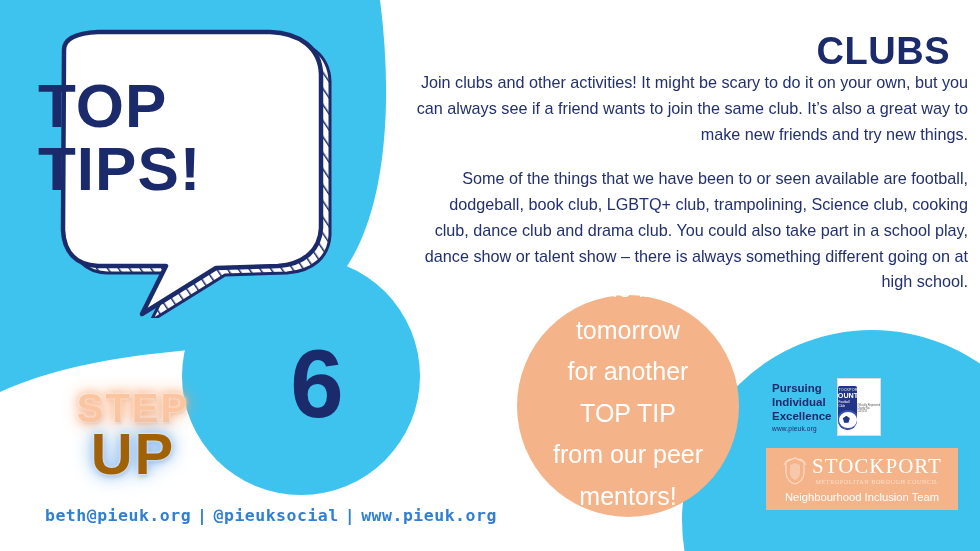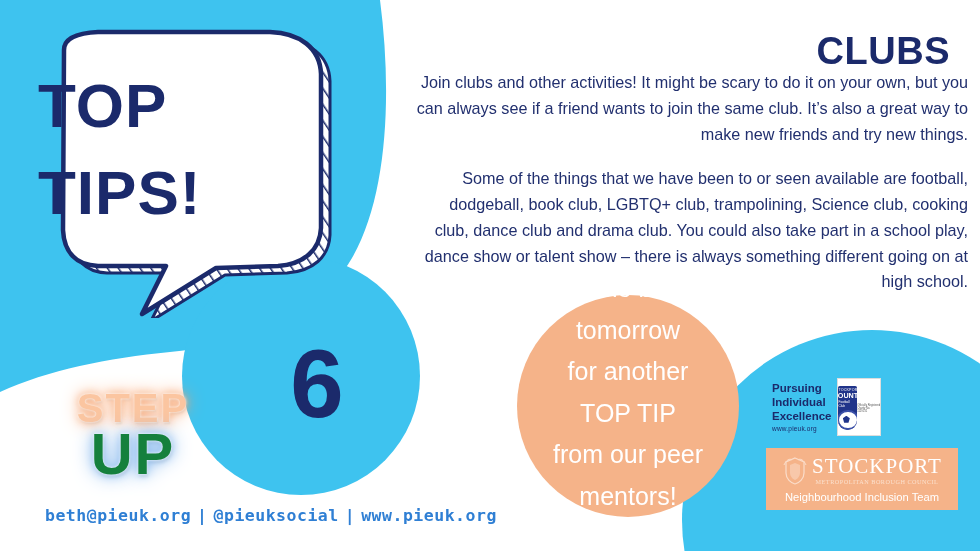--- a/index.html
+++ b/index.html
@@ -39,21 +39,21 @@
     top: 46px;
     width: 280px;
     text-align: left;
     color: #1b2a6b;
     font-weight: bold;
     line-height: 1.02;
     letter-spacing: 1px;
     pointer-events: none;
   }
   .bubble-text .l1 { display: block; font-size: 62px; }
-  .bubble-text .l2 { display: block; font-size: 62px; margin-top: 24px; }
+  .bubble-text .l2 { display: block; font-size: 62px; }
 
   
   .number-badge {
     position: absolute;
     left: 182px;
     top: 258px;
     width: 238px;
     height: 236px;
     display: flex;
     align-items: center;
@@ -130,21 +130,21 @@
     color: #fbc5a0;
     text-shadow:
       0 0 3px #ffffff,
       0 0 9px #f7a877,
       0 0 18px #f59b63,
       1px 2px 2px rgba(0,0,0,0.10);
   }
   .stepup .up {
     top: 34px;
     font-size: 58px;
-    color: #15803d;
+    color: #a16207;
     text-shadow:
       0 0 3px #ffffff,
       0 0 10px #8fbdf0,
       0 0 20px #6aa7e8,
       1px 3px 3px rgba(0,0,0,0.12);
   }
 
   
   .contact {
     position: absolute;

